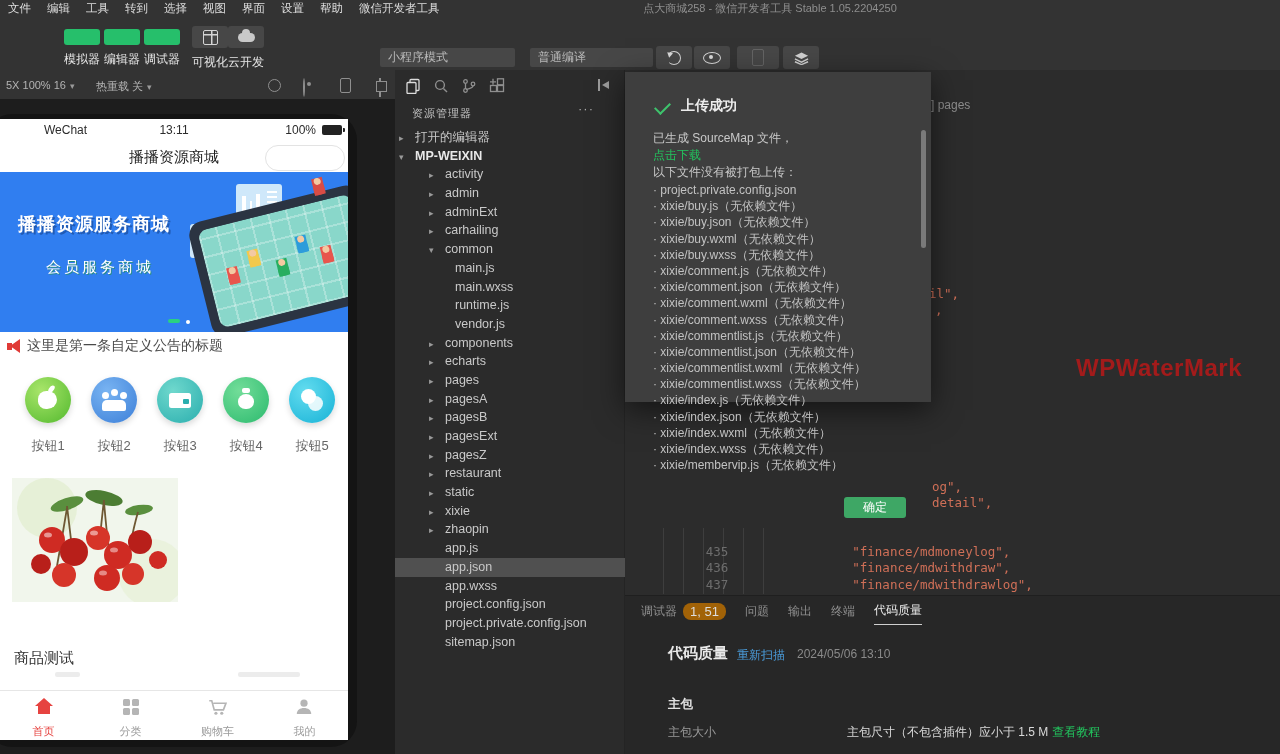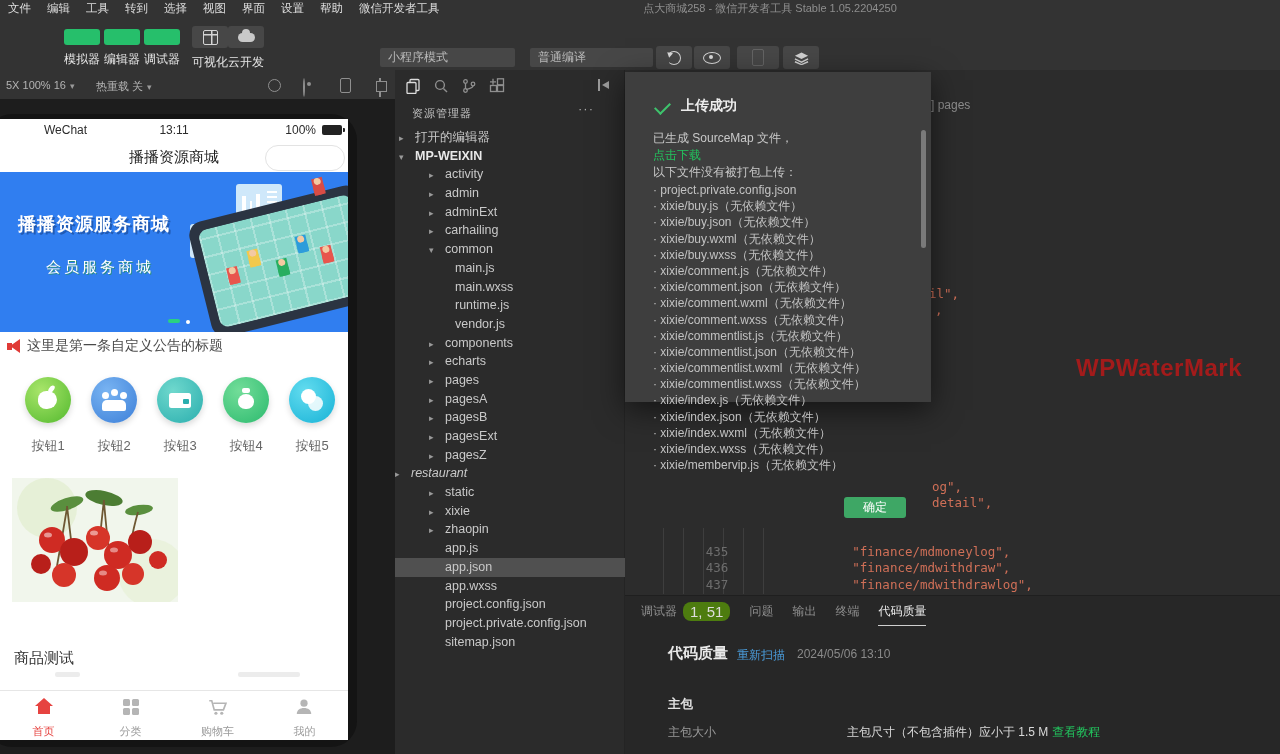--- a/index.html
+++ b/index.html
@@ -151,21 +151,21 @@
   #m-files{position:absolute;left:28px;top:110px;width:260px;}
   .m-file{height:16.2px;line-height:16.2px;font-size:12px;color:#c2c2c2;white-space:nowrap;}
   #m-scroll{position:absolute;right:5px;top:58px;width:5px;height:118px;border-radius:3px;background:#7a7a7a;}
   #m-ok{position:absolute;left:219px;top:425px;width:62px;height:21px;background:#3ea765;border-radius:3px;color:#fff;font-size:12px;text-align:center;line-height:21px;cursor:pointer;}
 
   
   #bottom{left:625px;top:595px;width:655px;height:159px;background:#272727;border-top:1px solid #1f1f1f;box-sizing:border-box;}
   #btabs{position:absolute;left:16px;top:6px;display:flex;align-items:center;gap:19px;}
   .btab{font-size:12px;color:#8f8f8f;display:flex;align-items:center;gap:6px;position:relative;padding-bottom:5px;cursor:default;}
   .btab.active{color:#eaeaea;border-bottom:1.5px solid #cfcfcf;}
-  .badge{background:#4d7c0f;color:#ddd;font-size:15px;border-radius:8px;padding:1px 7px;}
+  .badge{background:#a16207;color:#ddd;font-size:13px;border-radius:8px;padding:1px 7px;}
   .badge:empty{display:none;}
   #q-head{position:absolute;left:43px;top:48px;font-size:15px;font-weight:bold;color:#e9e9e9;}
   #q-rescan{position:absolute;left:112px;top:51px;font-size:12px;color:#4a9bd8;cursor:pointer;text-align:right;}
   #q-time{position:absolute;left:172px;top:51px;font-size:12px;color:#8a8a8a;}
   #q-section{position:absolute;left:43px;top:100px;font-size:12.5px;font-weight:bold;color:#e2e2e2;text-align:center;}
   #q-metric{position:absolute;left:43px;top:128px;font-size:12px;color:#9a9a9a;}
   #q-desc{position:absolute;left:222px;top:128px;font-size:12px;color:#dadada;}
   #q-desc .m-link{margin-left:4px;}
   svg{display:block;}
 </style>
@@ -445,21 +445,21 @@
         </div>
         <div class="tree-row" style="padding-left: 34px;">
           <span class="arrow">▸</span><span class="t-label">pagesB</span>
         </div>
         <div class="tree-row" style="padding-left: 34px;">
           <span class="arrow">▸</span><span class="t-label">pagesExt</span>
         </div>
         <div class="tree-row" style="padding-left: 34px;">
           <span class="arrow">▸</span><span class="t-label">pagesZ</span>
         </div>
-        <div class="tree-row" style=" font-style: italic;">
+        <div class="tree-row" style="padding-left: 34px;">
           <span class="arrow">▸</span><span class="t-label">restaurant</span>
         </div>
         <div class="tree-row" style="padding-left: 34px;">
           <span class="arrow">▸</span><span class="t-label">static</span>
         </div>
         <div class="tree-row" style="padding-left: 34px;">
           <span class="arrow">▸</span><span class="t-label">xixie</span>
         </div>
         <div class="tree-row" style="padding-left: 34px;">
           <span class="arrow">▸</span><span class="t-label">zhaopin</span>

